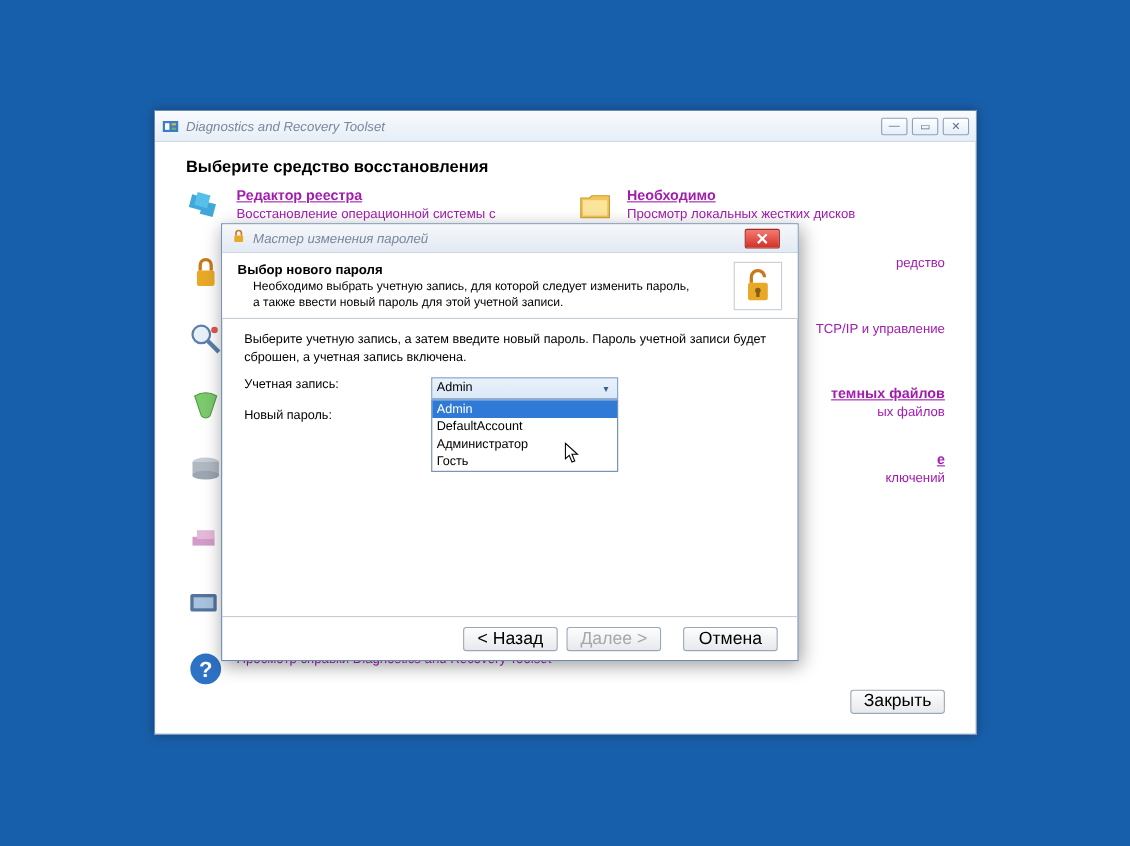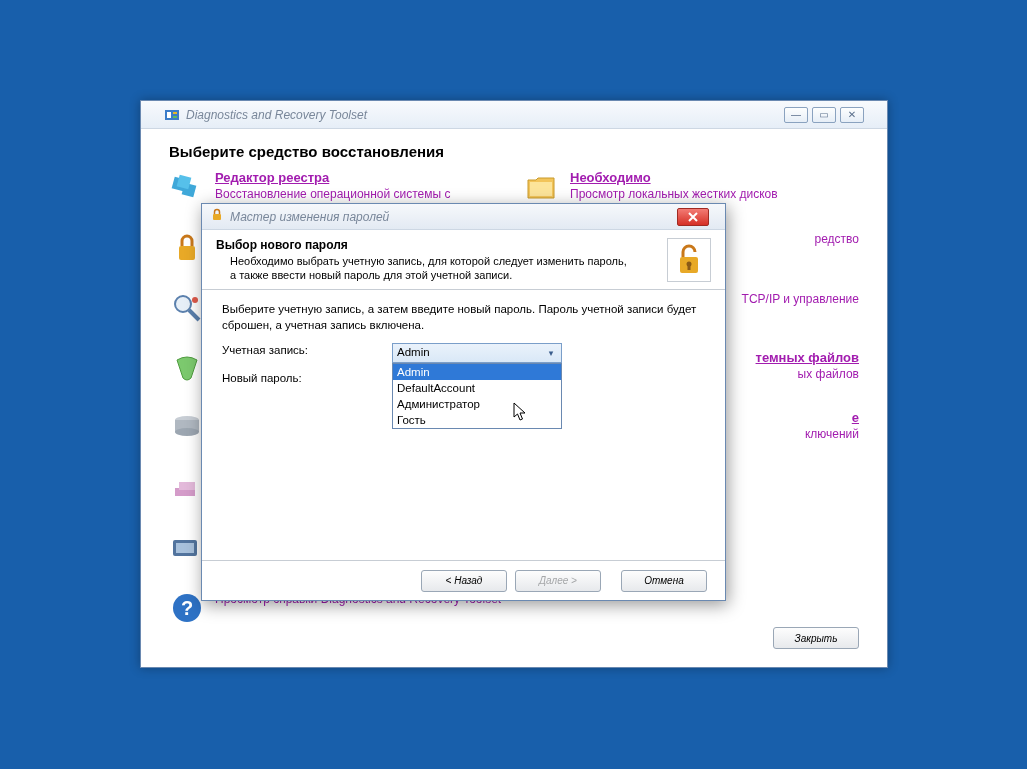--- a/index.html
+++ b/index.html
@@ -22,21 +22,21 @@
     background: #fff;
     border: 1px solid #6a89b1;
     box-shadow: 0 0 10px rgba(0,0,0,0.3);
   }
   .main-titlebar {
     height: 28px;
     background: linear-gradient(to bottom, #f8fafd, #e6eef7);
     border-bottom: 1px solid #cdd7e3;
     display: flex;
     align-items: center;
-    padding: 0 23px;
+    padding: 0 6px;
   }
   .main-titlebar .title-icon { width: 16px; height: 16px; margin-right: 6px; }
   .main-titlebar .title-text { color: #79879a; font-style: italic; font-size: 12px; flex: 1; }
   .winbtns { display: flex; gap: 4px; }
   .winbtn {
     width: 24px; height: 16px;
     border: 1px solid #8aa2bf;
     border-radius: 2px;
     background: linear-gradient(to bottom,#fdfefe,#e6eef7);
     display:flex;align-items:center;justify-content:center;
@@ -60,27 +60,26 @@
   .tool-text a { color: #a21caf; text-decoration: underline; font-weight: bold; font-size: 13px; }
   .tool-text .desc { color: #a21caf; font-size: 12px; margin-top: 2px; }
 
   .close-btn-container { position: absolute; right: 28px; bottom: 18px; }
   .btn {
     min-width: 86px;
     height: 22px;
     border: 1px solid #9aa7b6;
     background: linear-gradient(to bottom,#fdfdfd,#e7e9ec);
     border-radius: 3px;
-    font-size: 10px;
+    font-size: 16px;
     color: #000;
     padding: 0 10px;
     display: inline-flex;
     align-items: center;
     justify-content: center;
-    font-style: italic;
   }
   .btn:disabled, .btn.disabled { color: #a5a7a9; }
 
   
   .wizard {
     position: absolute;
     left: 201px; top: 203px;
     width: 525px; height: 398px;
     background: #fff;
     border: 1px solid #6a89b1;

